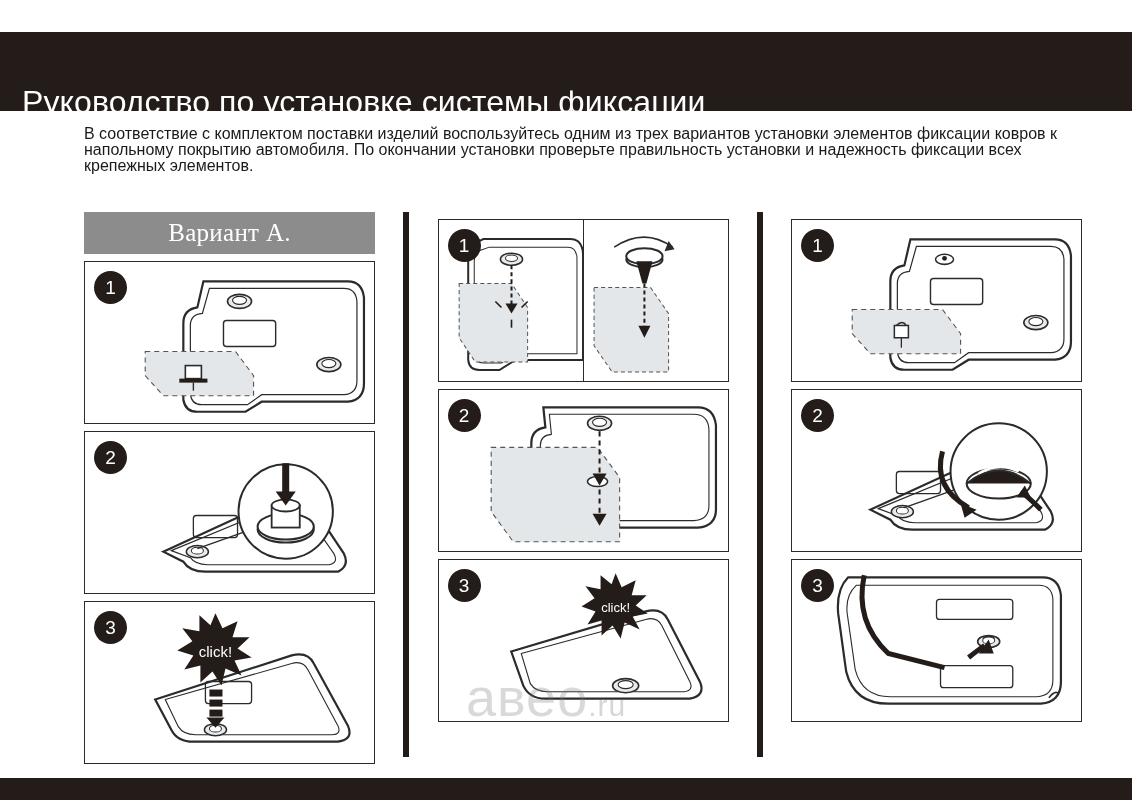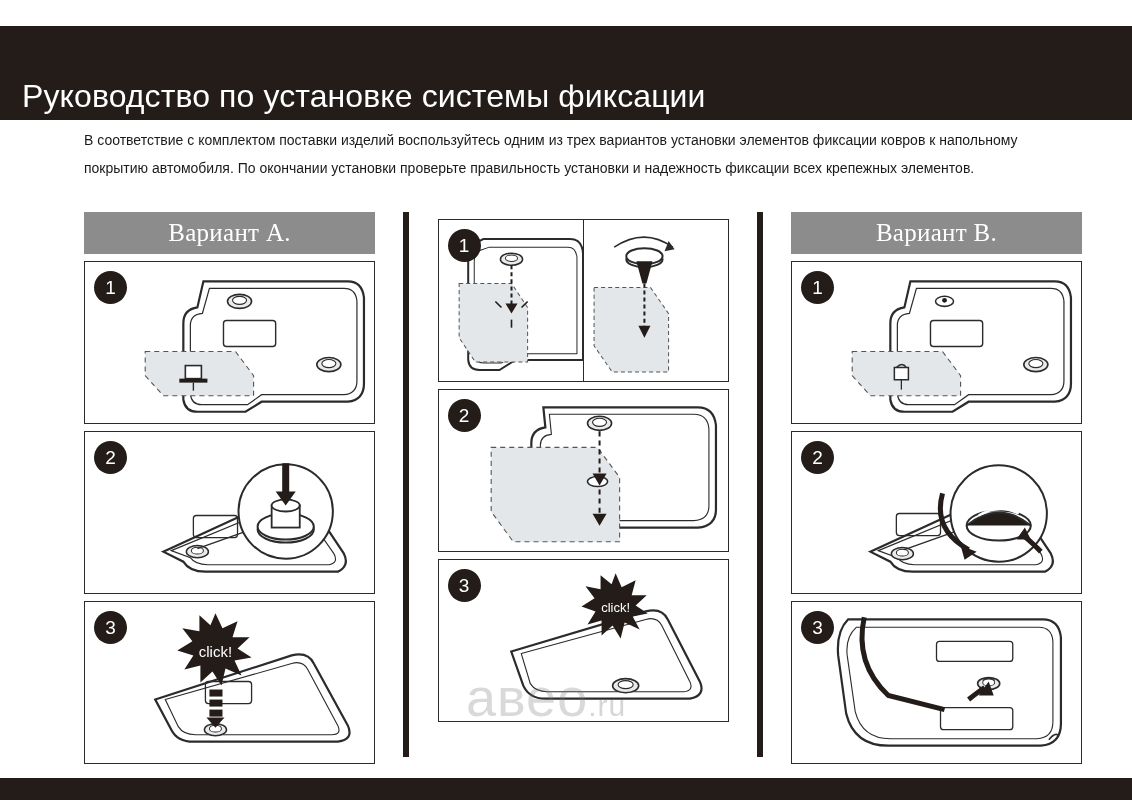--- a/index.html
+++ b/index.html
@@ -15,42 +15,42 @@
     position: relative;
     width: 1132px;
     height: 800px;
     background: #ffffff;
     overflow: hidden;
   }
   
   .header-bar {
     position: absolute;
     left: 0;
-    top: 26px;
+    top: 32px;
     width: 1132px;
-    height: 94px;
+    height: 79px;
     background: #231c19;
   }
   .header-title {
     position: absolute;
     left: 22px;
     top: 52px;
     font-size: 32px;
     color: #ffffff;
     letter-spacing: 0.1px;
     white-space: nowrap;
   }
   
   .intro {
     position: absolute;
     left: 84px;
     top: 126px;
     width: 994px;
-    font-size: 14px;
-    line-height: 28px;
+    font-size: 16px;
+    line-height: 16px;
     color: #1a1a1a;
     text-align: left;
   }
   
   .columns {
     position: absolute;
     left: 84px;
     top: 212px;
     width: 998px;
     height: 545px;
@@ -307,23 +307,20 @@
           </svg>
           <div class="badge">3</div>
         </div>
 
       </div>
     </div>
 
     <div class="col-divider"></div>
 
     <div class="col">
-      <div class="col-header">
-        <span class="col-header-text">Вариант В.</span>
-      </div>
       <div class="steps">
 
         <div class="panel">
           <svg class="art" viewBox="0 0 288 158">
             <path d="M118 18 L262 18 Q276 18 278 34 L278 120 Q278 136 262 138 L176 138 L160 148 L112 148 Q100 148 98 136 L98 60 Q98 46 112 44 Z" fill="none" stroke="#2b2b2b" stroke-width="2.2"></path>
             <path d="M124 25 L258 25 Q270 25 271 38 L271 117 Q271 130 258 131 L176 131 L162 141 L116 141 Q106 141 105 130 L105 62 Q105 51 117 50 Z" fill="none" stroke="#2b2b2b" stroke-width="1.2"></path>
             <rect x="138" y="57" width="52" height="26" rx="3" fill="none" stroke="#2b2b2b" stroke-width="1.4"></rect>
             <ellipse cx="152" cy="38" rx="9" ry="5" fill="#ffffff" stroke="#2b2b2b" stroke-width="1.5"></ellipse>
             <circle cx="152" cy="37" r="2.4" fill="#231c19"></circle>
             <ellipse cx="243" cy="101" rx="12" ry="7" fill="#e8eaec" stroke="#2b2b2b" stroke-width="1.6"></ellipse>

